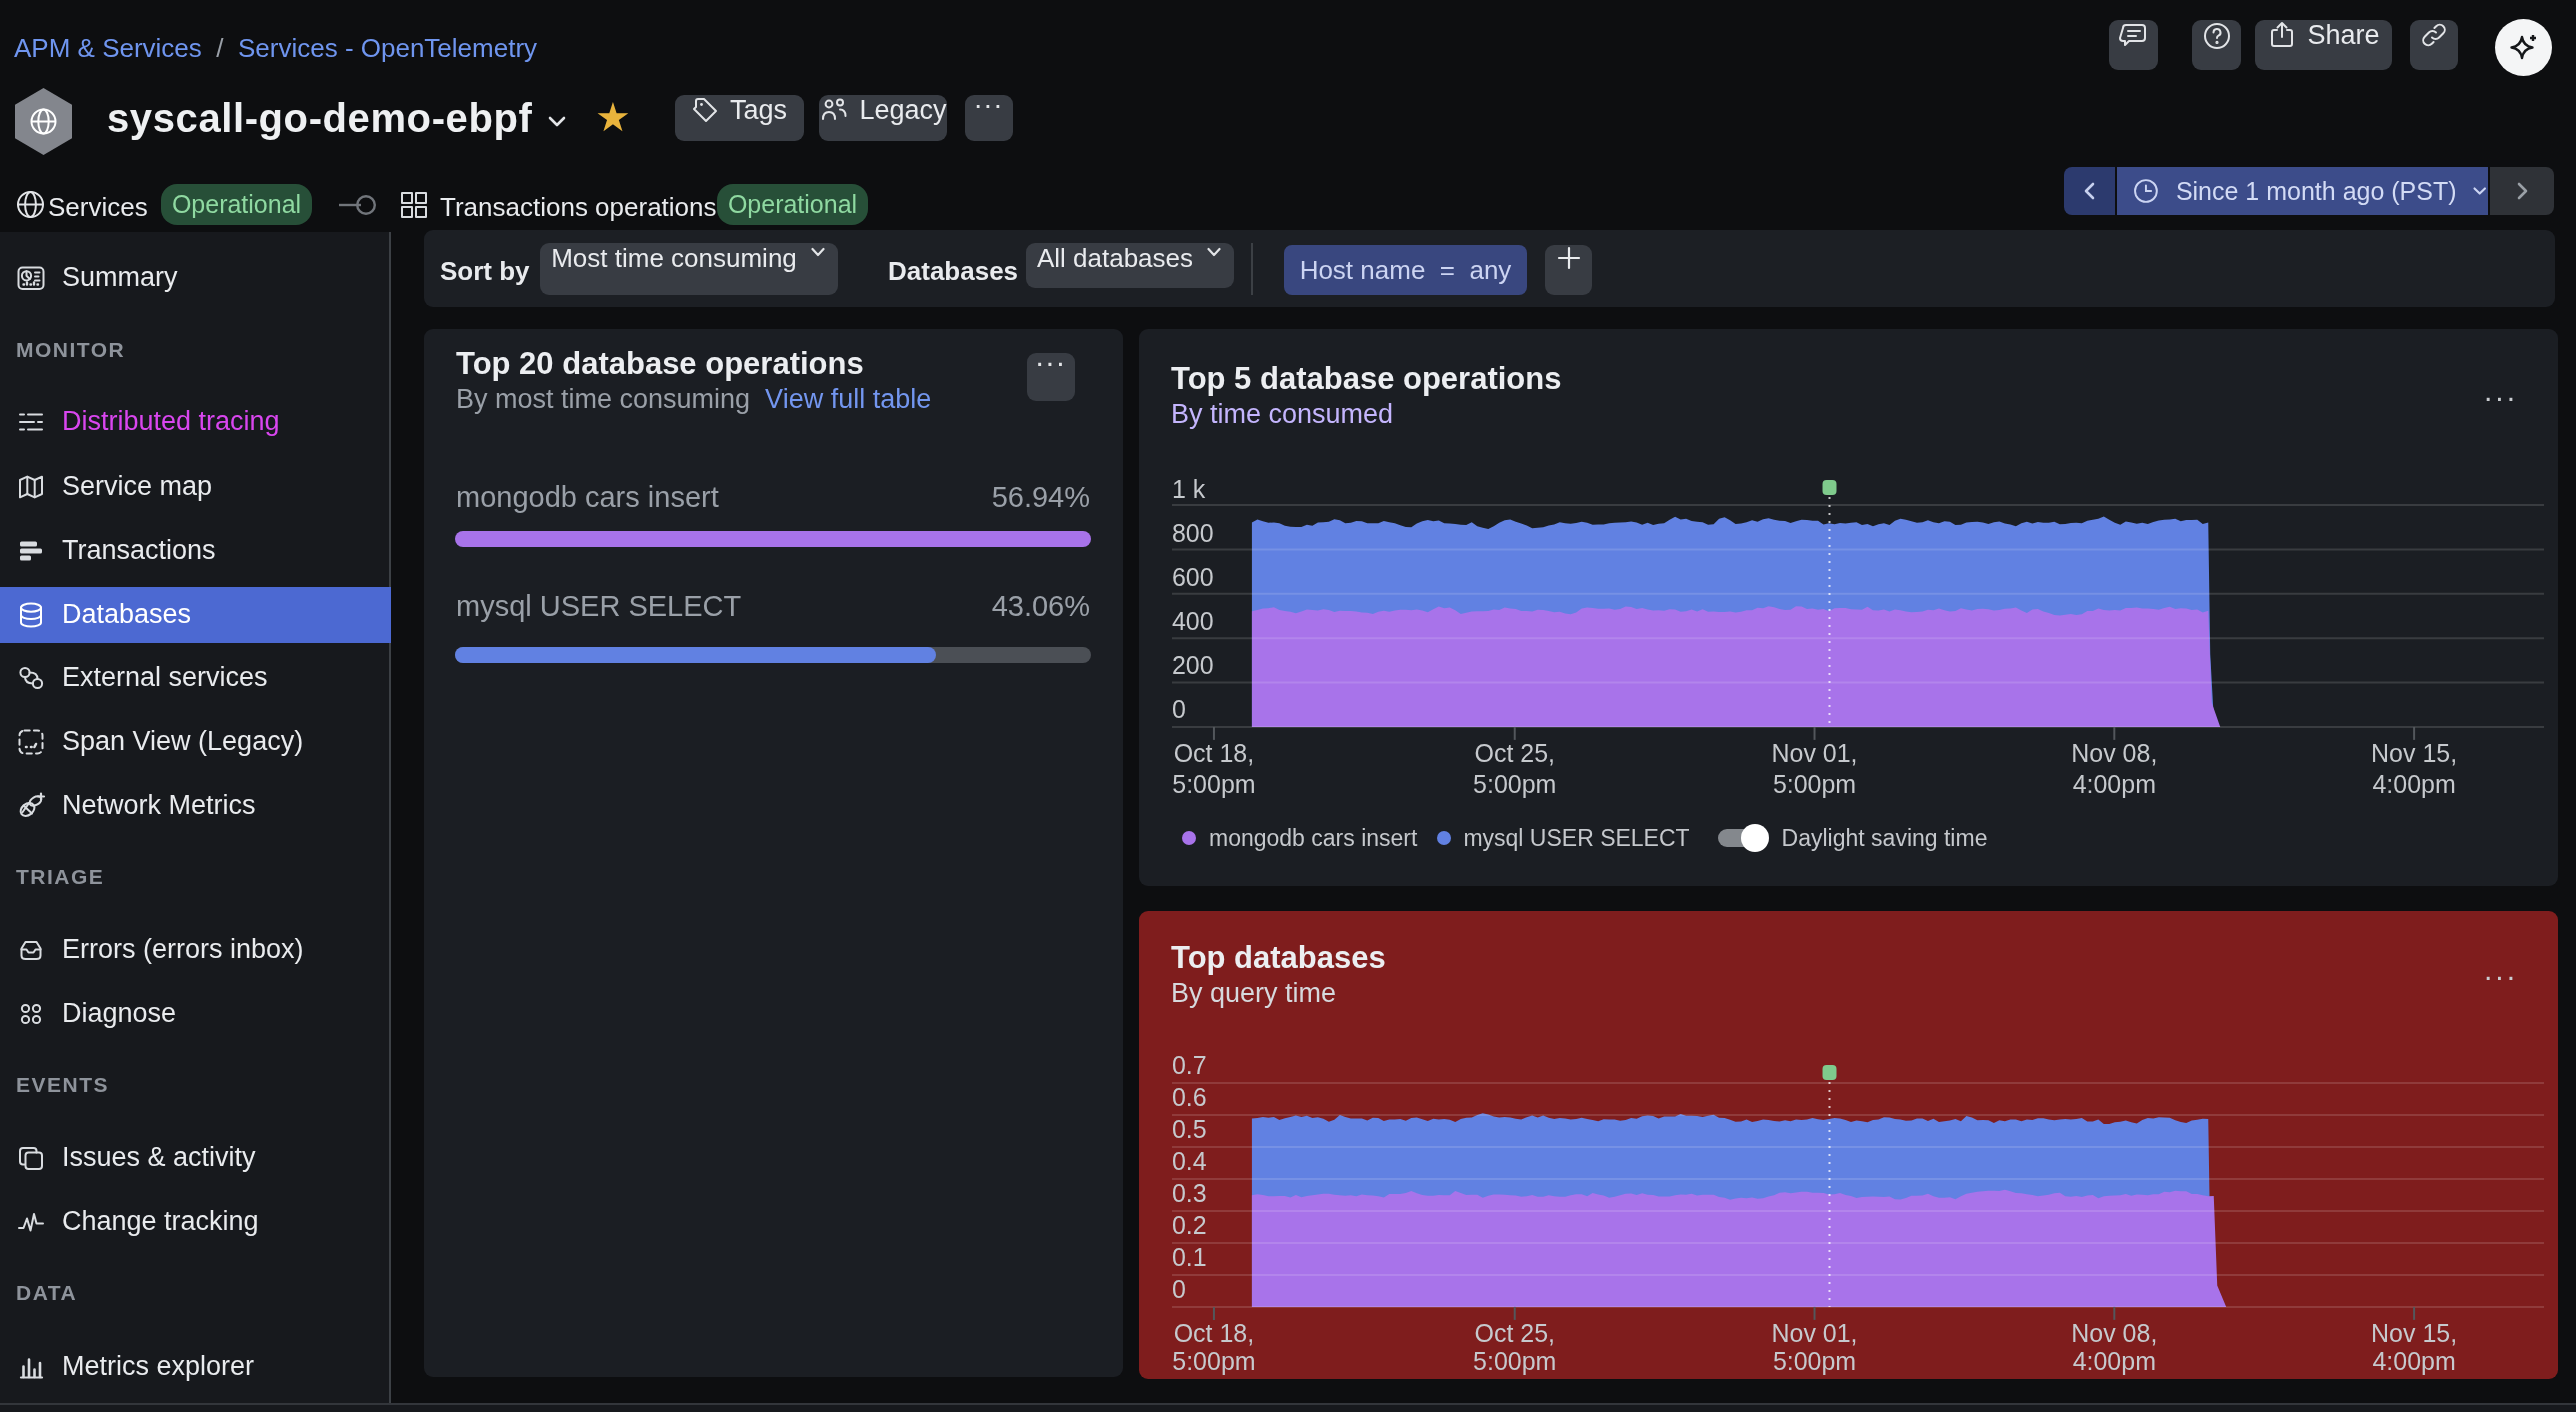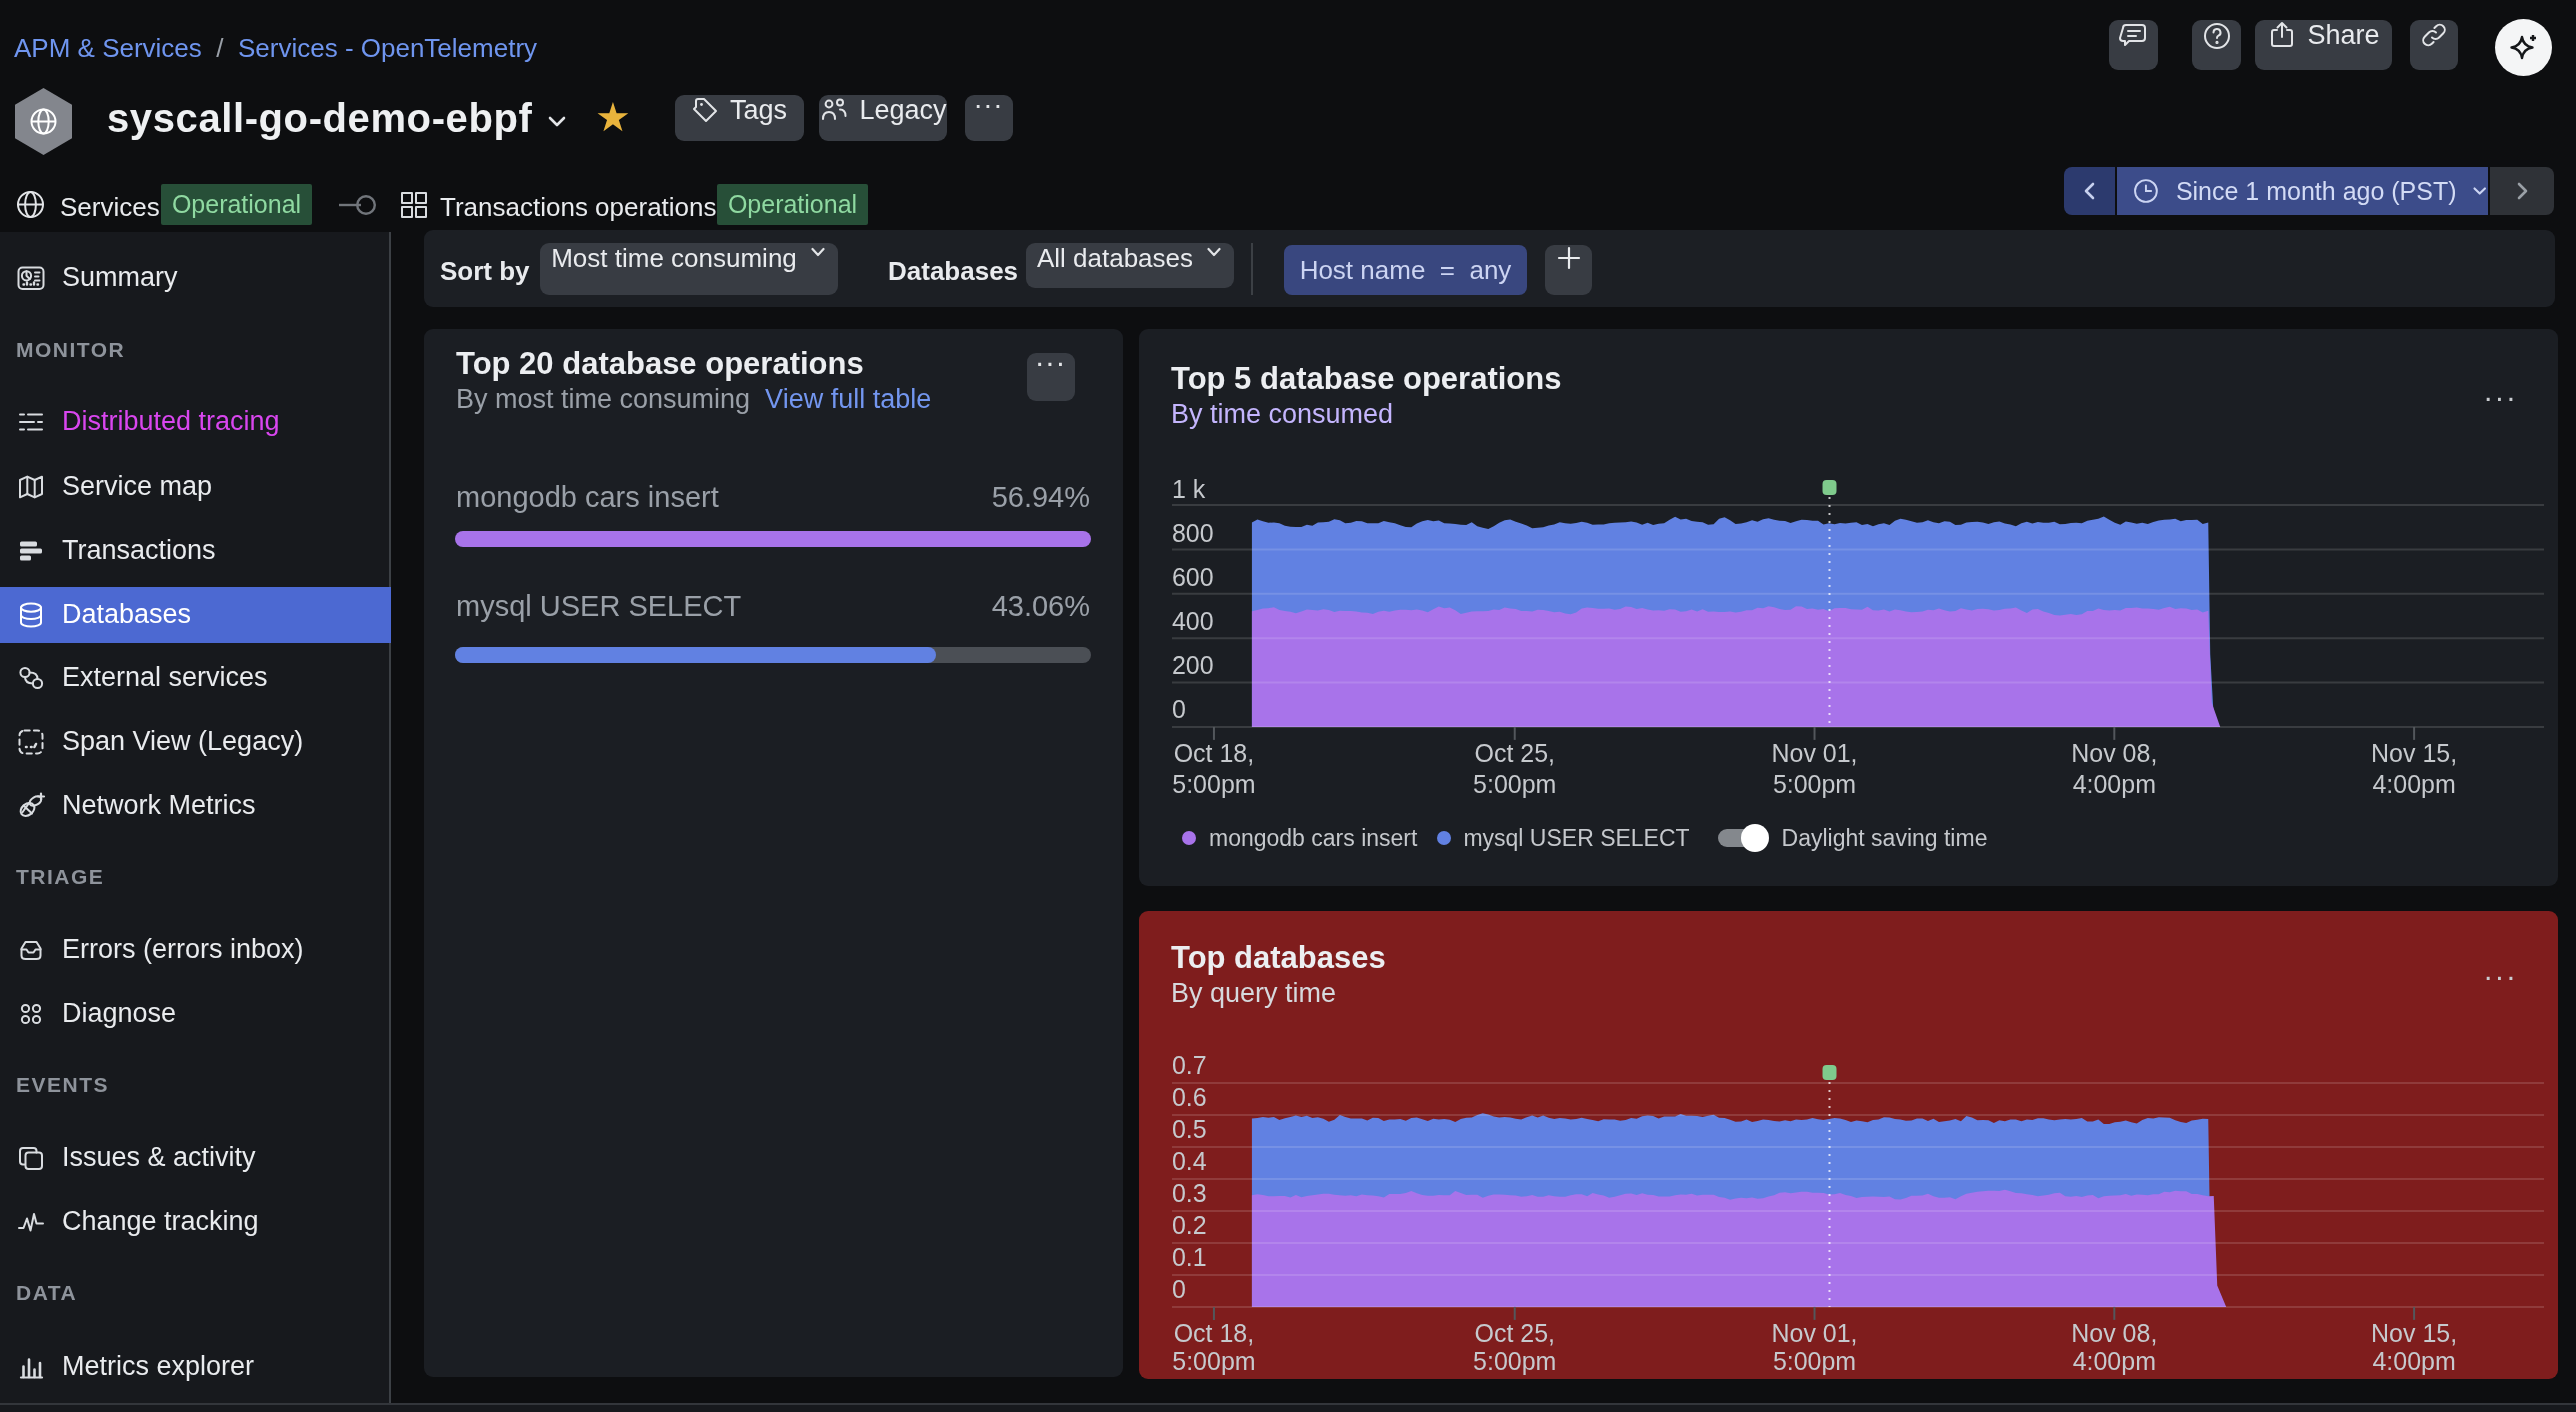--- a/index.html
+++ b/index.html
@@ -3,21 +3,21 @@
 <meta charset="utf-8">
 <style>
 * { margin:0; padding:0; box-sizing:border-box; }
 html,body { width:2576px; height:1413px; overflow:hidden; }
 body { background:#0d0e10; font-family:"Liberation Sans", sans-serif; color:#e9ebee; position:relative; }
 .abs { position:absolute; }
 svg { display:block; }
 .btn { background:#383c43; border-radius:9px; display:flex; align-items:flex-start; justify-content:center; }
 .icon { stroke:#e2e4e7; fill:none; stroke-width:2; stroke-linecap:round; stroke-linejoin:round; }
 .sicon { stroke:#d9dce0; fill:none; stroke-width:2; stroke-linecap:round; stroke-linejoin:round; }
-.pill { background:#274f38; color:#8fd9a1; border-radius:2px; font-size:25px; display:flex; align-items:center; justify-content:center; }
+.pill { background:#274f38; color:#8fd9a1; border-radius:16px; font-size:25px; display:flex; align-items:center; justify-content:center; }
 .seclab { font-size:21px; font-weight:700; color:#8e939b; letter-spacing:1.5px; }
 </style>
 </head>
 <body>
 
 <div class="abs" style="left:14px; top:33px; font-size:26px; color:#6f95ef;">APM &amp; Services&nbsp;&nbsp;<span style="color:#9aa0a8;">/</span>&nbsp;&nbsp;Services - OpenTelemetry</div>
 
 <div class="abs btn" style="left:2109px; top:20px; width:49px; height:50px;">
   <svg class="icon" width="30" height="30" viewBox="0 0 30 30">
       <path d="M4 8 q0-3 3-3 h16 q3 0 3 3 v10 q0 3-3 3 h-13 l-4 4 v-4 h-2 q-3 0-3-3 z"></path>
@@ -85,21 +85,21 @@
 </div>
 <div class="abs btn" style="left:965px; top:95px; width:48px; height:46px;">
   <span style="font-size:28px; letter-spacing:2px; color:#e2e4e7; margin-top:-12px;">...</span>
 </div>
 
 <svg class="abs icon" style="left:15px; top:189px;" width="31" height="31" viewBox="0 0 31 31">
     <circle cx="15.5" cy="15.5" r="12.5"></circle>
     <ellipse cx="15.5" cy="15.5" rx="5.4" ry="12.5"></ellipse>
     <path d="M3 15.5 h25"></path>
   </svg>
-<div class="abs" style="left:60px; top:192px; font-size:26px; color:#e9ebee;">Services</div>
+<div class="abs" style="left:48px; top:192px; font-size:26px; color:#e9ebee;">Services</div>
 <div class="abs pill" style="left:161px; top:184px; width:151px; height:41px;">Operational</div>
 <svg class="abs" style="left:337px; top:194px;" width="40" height="22" viewBox="0 0 40 22" fill="none" stroke="#71757b" stroke-width="2.4">
     <path d="M2 11 h22"></path>
     <circle cx="29" cy="11" r="8.8"></circle>
   </svg>
 <svg class="abs sicon" style="left:399px; top:190px;" width="30" height="30" viewBox="0 0 30 30" stroke="#e2e4e7" stroke-width="2.4">
     <rect x="3" y="3" width="10" height="10"></rect>
     <rect x="17" y="3" width="10" height="10"></rect>
     <rect x="3" y="17" width="10" height="10"></rect>
     <rect x="17" y="17" width="10" height="10"></rect>

